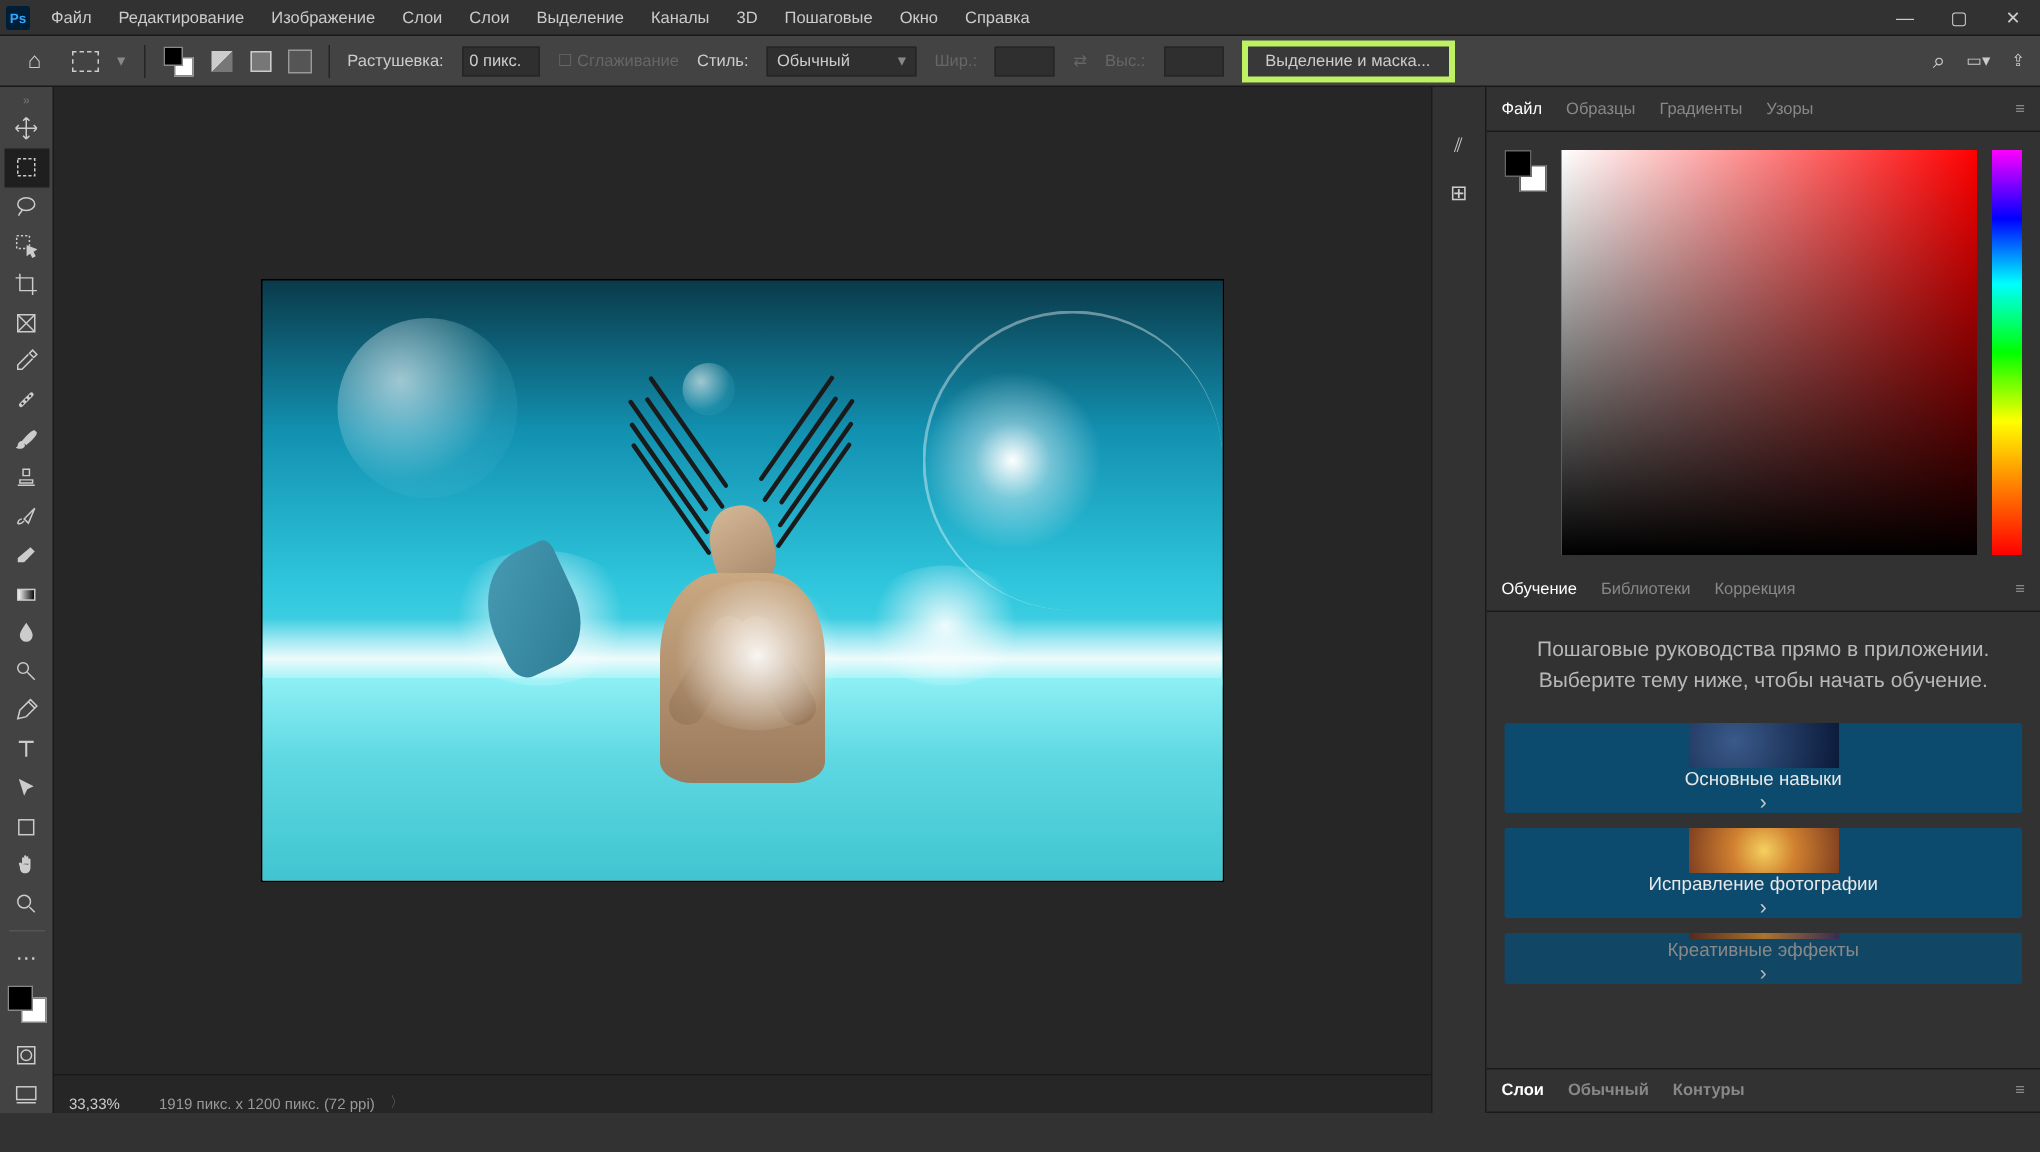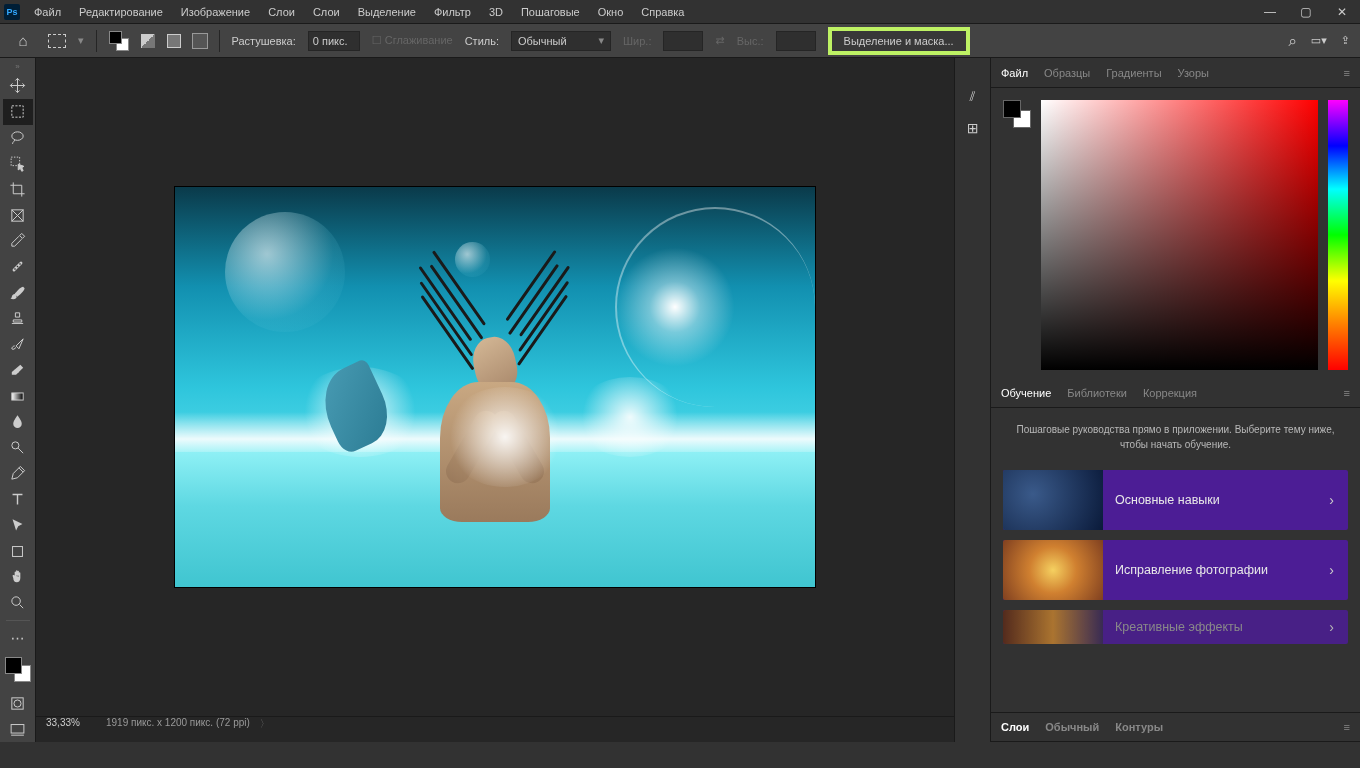--- a/index.html
+++ b/index.html
@@ -41,55 +41,55 @@
 .hair::before,.hair::after { content:""; position:absolute; width:3px; background:#1a1a1a; border-radius:2px; }
 .hair::before { height:90px; left:30px; top:5px; transform:rotate(-35deg); box-shadow:-10px -5px 0 #1a1a1a,-18px 8px 0 #1a1a1a,10px -10px 0 #1a1a1a,-25px 20px 0 #1a1a1a; }
 .hair::after { height:85px; right:30px; top:5px; transform:rotate(35deg); box-shadow:10px -5px 0 #1a1a1a,18px 8px 0 #1a1a1a,-10px -10px 0 #1a1a1a,25px 20px 0 #1a1a1a; }
 .head { position:absolute; top:85px; left:50%; transform:translateX(-50%) rotate(-12deg); width:42px; height:55px; background:linear-gradient(160deg,#d4b896,#a8876a); border-radius:45% 45% 40% 40%; }
 .torso { position:absolute; top:130px; left:50%; transform:translateX(-50%); width:110px; height:140px; background:linear-gradient(180deg,#c9a882,#9a7a5c); border-radius:35% 35% 20% 20%/40% 40% 10% 10%; }
 .arms { position:absolute; top:155px; left:50%; transform:translateX(-50%); width:90px; height:90px; }
 .arms::before,.arms::after { content:""; position:absolute; width:24px; height:80px; background:linear-gradient(180deg,#c9a882,#9a7a5c); border-radius:12px; top:0; }
 .arms::before { left:10px; transform:rotate(30deg); }
 .arms::after { right:10px; transform:rotate(-30deg); }
 .splash { position:absolute; background:radial-gradient(circle,rgba(255,255,255,0.9),transparent 70%); border-radius:50%; }
-.status { height:26px; background:#262626; border-top:1px solid #1a1a1a; display:flex; align-items:flex-start; padding:0 10px; gap:10px; font-size:10px; color:#999; }
+.status { height:26px; background:#262626; border-top:1px solid #1a1a1a; display:flex; align-items:flex-end; padding:0 10px; gap:10px; font-size:10px; color:#999; }
 .status input { width:50px; background:#262626; border:none; color:#ccc; font-size:10px; }
 .mini-col { width:36px; background:#323232; border-left:1px solid #1a1a1a; display:flex; flex-direction:column; align-items:center; padding-top:30px; gap:16px; }
 .right-panel { width:370px; background:#323232; border-left:1px solid #1a1a1a; display:flex; flex-direction:column; overflow:hidden; }
 .panel-tabs { height:30px; display:flex; align-items:center; padding:0 10px; gap:16px; border-bottom:1px solid #1a1a1a; font-size:11px; color:#888; }
 .panel-tabs .active { color:#fff; }
 .panel-tabs.btm { border-top:1px solid #1a1a1a; font-weight:bold; }
 .color-panel { height:290px; display:flex; padding:12px; gap:10px; }
 .fgbg { position:relative; width:28px; height:28px; }
 .fgbg .bg { position:absolute; right:0; bottom:0; width:18px; height:18px; background:#fff; border:1px solid #666; }
 .fgbg .fg { position:absolute; left:0; top:0; width:18px; height:18px; background:#000; border:1px solid #666; }
 .sv-box { flex:1; height:270px; position:relative; background:linear-gradient(to top,#000,transparent),linear-gradient(to right,#fff,#ff0000); }
 .hue-strip { width:20px; height:270px; background:linear-gradient(to bottom,#ff00ff 0%,#0000ff 17%,#00ffff 33%,#00ff00 50%,#ffff00 67%,#ff8000 83%,#ff0000 100%); }
 .learn-panel { flex:1; overflow-y:auto; padding:14px 12px; text-align:center; }
 .learn-title { font-size:15px; color:#e8e8e8; margin-bottom:10px; }
-.learn-sub { font-size:10px; color:#b8b8b8; line-height:1.5; margin-bottom:18px; padding:0 10px; }
-.card { height:60px; background:#4c1d95; margin-bottom:10px; display:flex; align-items:center; cursor:pointer; border-radius:2px; overflow:hidden; }
+.learn-sub { font-size:14px; color:#b8b8b8; line-height:1.5; margin-bottom:18px; padding:0 10px; }
+.card { height:60px; background:#0c4a6e; margin-bottom:10px; display:flex; align-items:center; cursor:pointer; border-radius:2px; overflow:hidden;flex-direction:column; }
 .card-thumb { width:100px; height:60px; }
 .card-title { flex:1; text-align:left; padding:0 12px; font-size:12.5px; color:#e8e8e8; font-weight:500; }
 .card-chev { padding:0 14px; color:#ccc; font-size:14px; }
 .disabled { color:#666; }
 </style>
 </head>
 <body>
 
 <div class="titlebar">
   <div class="ps-logo">Ps</div>
   <div class="menu">
     <span>Файл</span>
     <span>Редактирование</span>
     <span>Изображение</span>
     <span>Слои</span>
     <span>Слои</span>
     <span>Выделение</span>
-    <span>Фильтр</span>
+    <span>Каналы</span>
     <span>3D</span>
     <span>Пошаговые</span>
     <span>Окно</span>
     <span>Справка</span>
   </div>
   <div class="win-controls">
     <div>—</div>
     <div>▢</div>
     <div>✕</div>
   </div>

